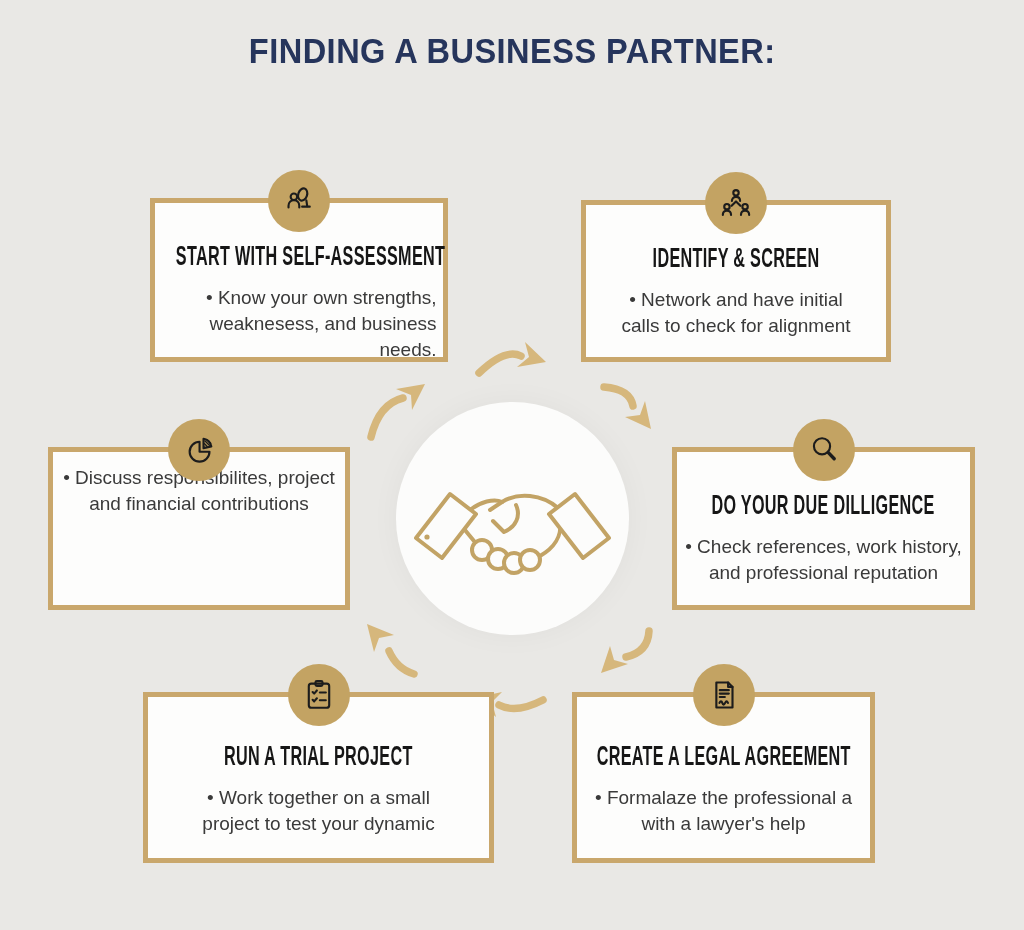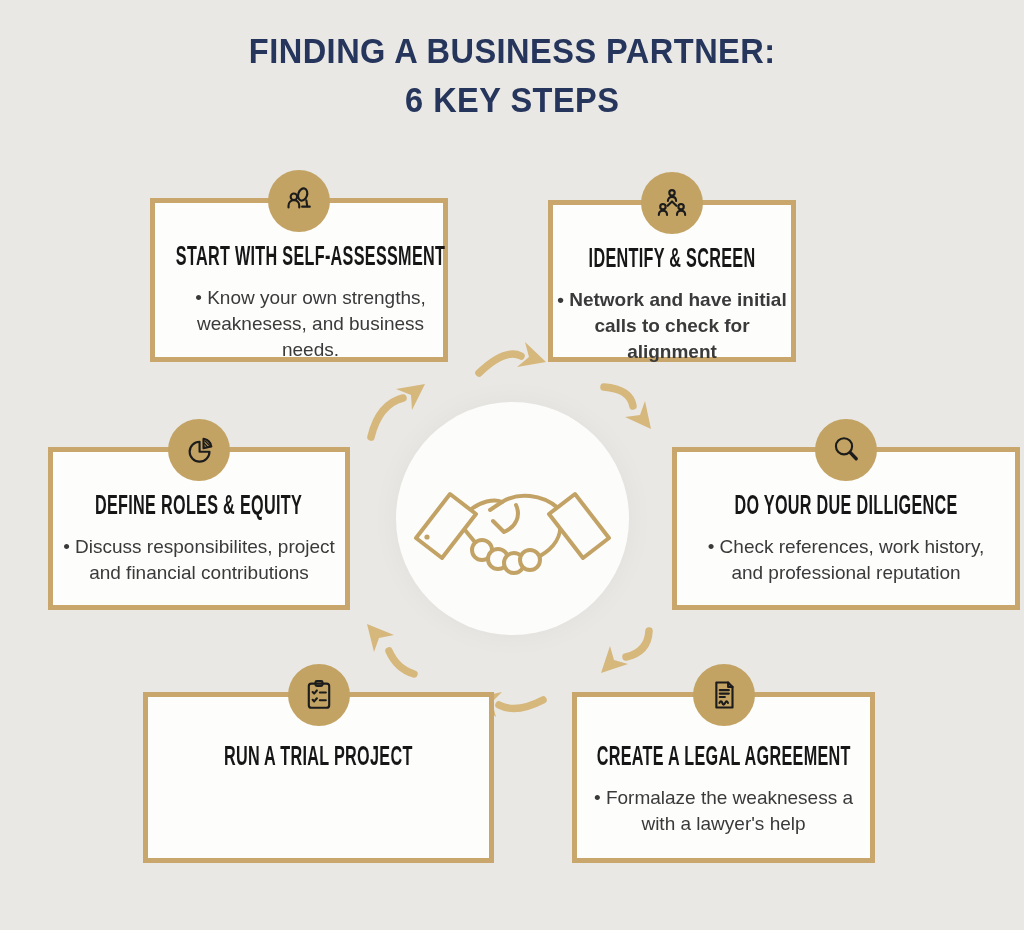--- a/index.html
+++ b/index.html
@@ -46,23 +46,23 @@
     white-space: nowrap;
   }
   
   .step-card {
     position: absolute;
     background: var(--box-bg);
     border: 5px solid var(--gold-border);
     text-align: center;
   }
   .pos1 { left: 150px; top: 198px; width: 298px; height: 164px; padding-left: 23px; }
-  .pos2 { left: 548px; top: 200px; width: 248px; height: 162px; }
+  .pos2 { left: 581px; top: 200px; width: 310px; height: 162px; }
   .pos3 { left:  48px; top: 447px; width: 302px; height: 163px; }
-  .pos4 { left: 672px; top: 447px; width: 348px; height: 163px; }
+  .pos4 { left: 672px; top: 447px; width: 303px; height: 163px; }
   .pos5 { left: 143px; top: 692px; width: 351px; height: 171px; }
   .pos6 { left: 572px; top: 692px; width: 303px; height: 171px; }
   .card-icon {
     position: absolute;
     top: -33px; left: 50%;
     transform: translateX(-50%);
     width: 62px; height: 62px;
     border-radius: 50%;
     background: var(--gold-circle);
     display: flex;
@@ -91,22 +91,22 @@
     white-space: nowrap;
     letter-spacing: 0.5px;
   }
   .pos5 .card-title, .pos6 .card-title { margin-top: 44px; }
   .card-body {
     margin: 13px auto 0;
     font-size: 19px;
     line-height: 1.38;
     color: var(--body-text);
   }
-  .pos1 .card-body { max-width: 252px; }
-  .pos2 .card-body { max-width: 238px; font-weight: bold; }
+  .pos1 .card-body { max-width: 252px; text-align: right; }
+  .pos2 .card-body { max-width: 238px; }
   .pos3 .card-body { max-width: 300px; }
   .pos4 .card-body { max-width: 294px; text-align: center; }
   .pos5 .card-body { max-width: 242px; }
   .pos6 .card-body { max-width: 262px; }
   
   .center-circle {
     position: absolute;
     left: 396px; top: 402px;
     width: 233px; height: 233px;
     border-radius: 50%;
@@ -133,23 +133,20 @@
   .arrow-head { fill: var(--gold-arrow); }
 </style>
 </head>
 <body>
 
 <div class="canvas">
 
   <header class="infographic-title">
     <div class="title-line">
       <span>FINDING A BUSINESS PARTNER:</span>
-    </div>
-    <div class="title-line">
-      <span>6 KEY STEPS</span>
     </div>
   </header>
 
   <svg class="arrows" viewBox="0 0 1024 930" aria-hidden="true">
     <g>
       <path class="arrow-shaft" d="M371 437 Q379 404 403 398"></path>
       <polygon class="arrow-head" points="425,384 412,410 411,395 396,389"></polygon>
     </g>
     <g>
       <path class="arrow-shaft" d="M479 373 Q505 348 521 356"></path>
@@ -227,23 +224,20 @@
   </section>
 
   <section class="step-card pos3">
     <div class="card-icon">
       <svg viewBox="0 0 24 24" aria-hidden="true">
         <path d="M12.4 6.2 a7 7 0 1 0 7 7 h-7 z"></path>
         <path d="M15.2 4.1 a7 7 0 0 1 5.5 5.4 l-5.5 1.2 z"></path>
         <path d="M16.3 5.6 L19.3 8.6 M17.9 4.9 L20.2 7.2 M15.9 7.6 L17.8 9.5" stroke-width="1"></path>
       </svg>
     </div>
-    <h2 class="card-title">
-      <span>DEFINE ROLES &amp; EQUITY</span>
-    </h2>
     <p class="card-body">• Discuss responsibilites, project and financial contributions</p>
   </section>
 
   <section class="step-card pos4">
     <div class="card-icon">
       <svg viewBox="0 0 24 24" aria-hidden="true">
         <circle cx="10.6" cy="9.4" r="5.7"></circle>
         <path d="M14.9 13.7 L19.2 18.2" stroke-width="2.4"></path>
       </svg>
     </div>
@@ -260,30 +254,31 @@
         <rect x="9.5" y="2.2" width="5" height="3.4" rx="1"></rect>
         <path d="M7.5 9.9 l1.1 1.1 1.9 -2.2"></path>
         <path d="M12.6 10.2 h4.2"></path>
         <path d="M7.5 15.4 l1.1 1.1 1.9 -2.2"></path>
         <path d="M12.6 15.7 h4.2"></path>
       </svg>
     </div>
     <h2 class="card-title">
       <span>RUN A TRIAL PROJECT</span>
     </h2>
+    <p class="card-body">• Work together on a small project to test your dynamic</p>
   </section>
 
   <section class="step-card pos6">
     <div class="card-icon">
       <svg viewBox="0 0 24 24" aria-hidden="true">
         <path d="M6.6 3.2 h8.3 l3.1 3.1 v14.5 H6.6 z"></path>
         <path d="M14.9 3.2 v3.1 h3.1"></path>
         <path d="M9 8.6 h6.4 M9 11 h6.4 M9 13.4 h3.6"></path>
         <path d="M8.8 17.6 c0.7 -1.6 1.5 -1.6 2 0 s1.3 1.6 2 0 1.3 -1.6 2 0"></path>
       </svg>
     </div>
     <h2 class="card-title">
       <span>CREATE A LEGAL AGREEMENT</span>
     </h2>
-    <p class="card-body">• Formalaze the weaknesess a with a lawyer's help</p>
+    <p class="card-body">• Formalaze the professional a with a lawyer's help</p>
   </section>
 
 </div>
 
 </body></html>

